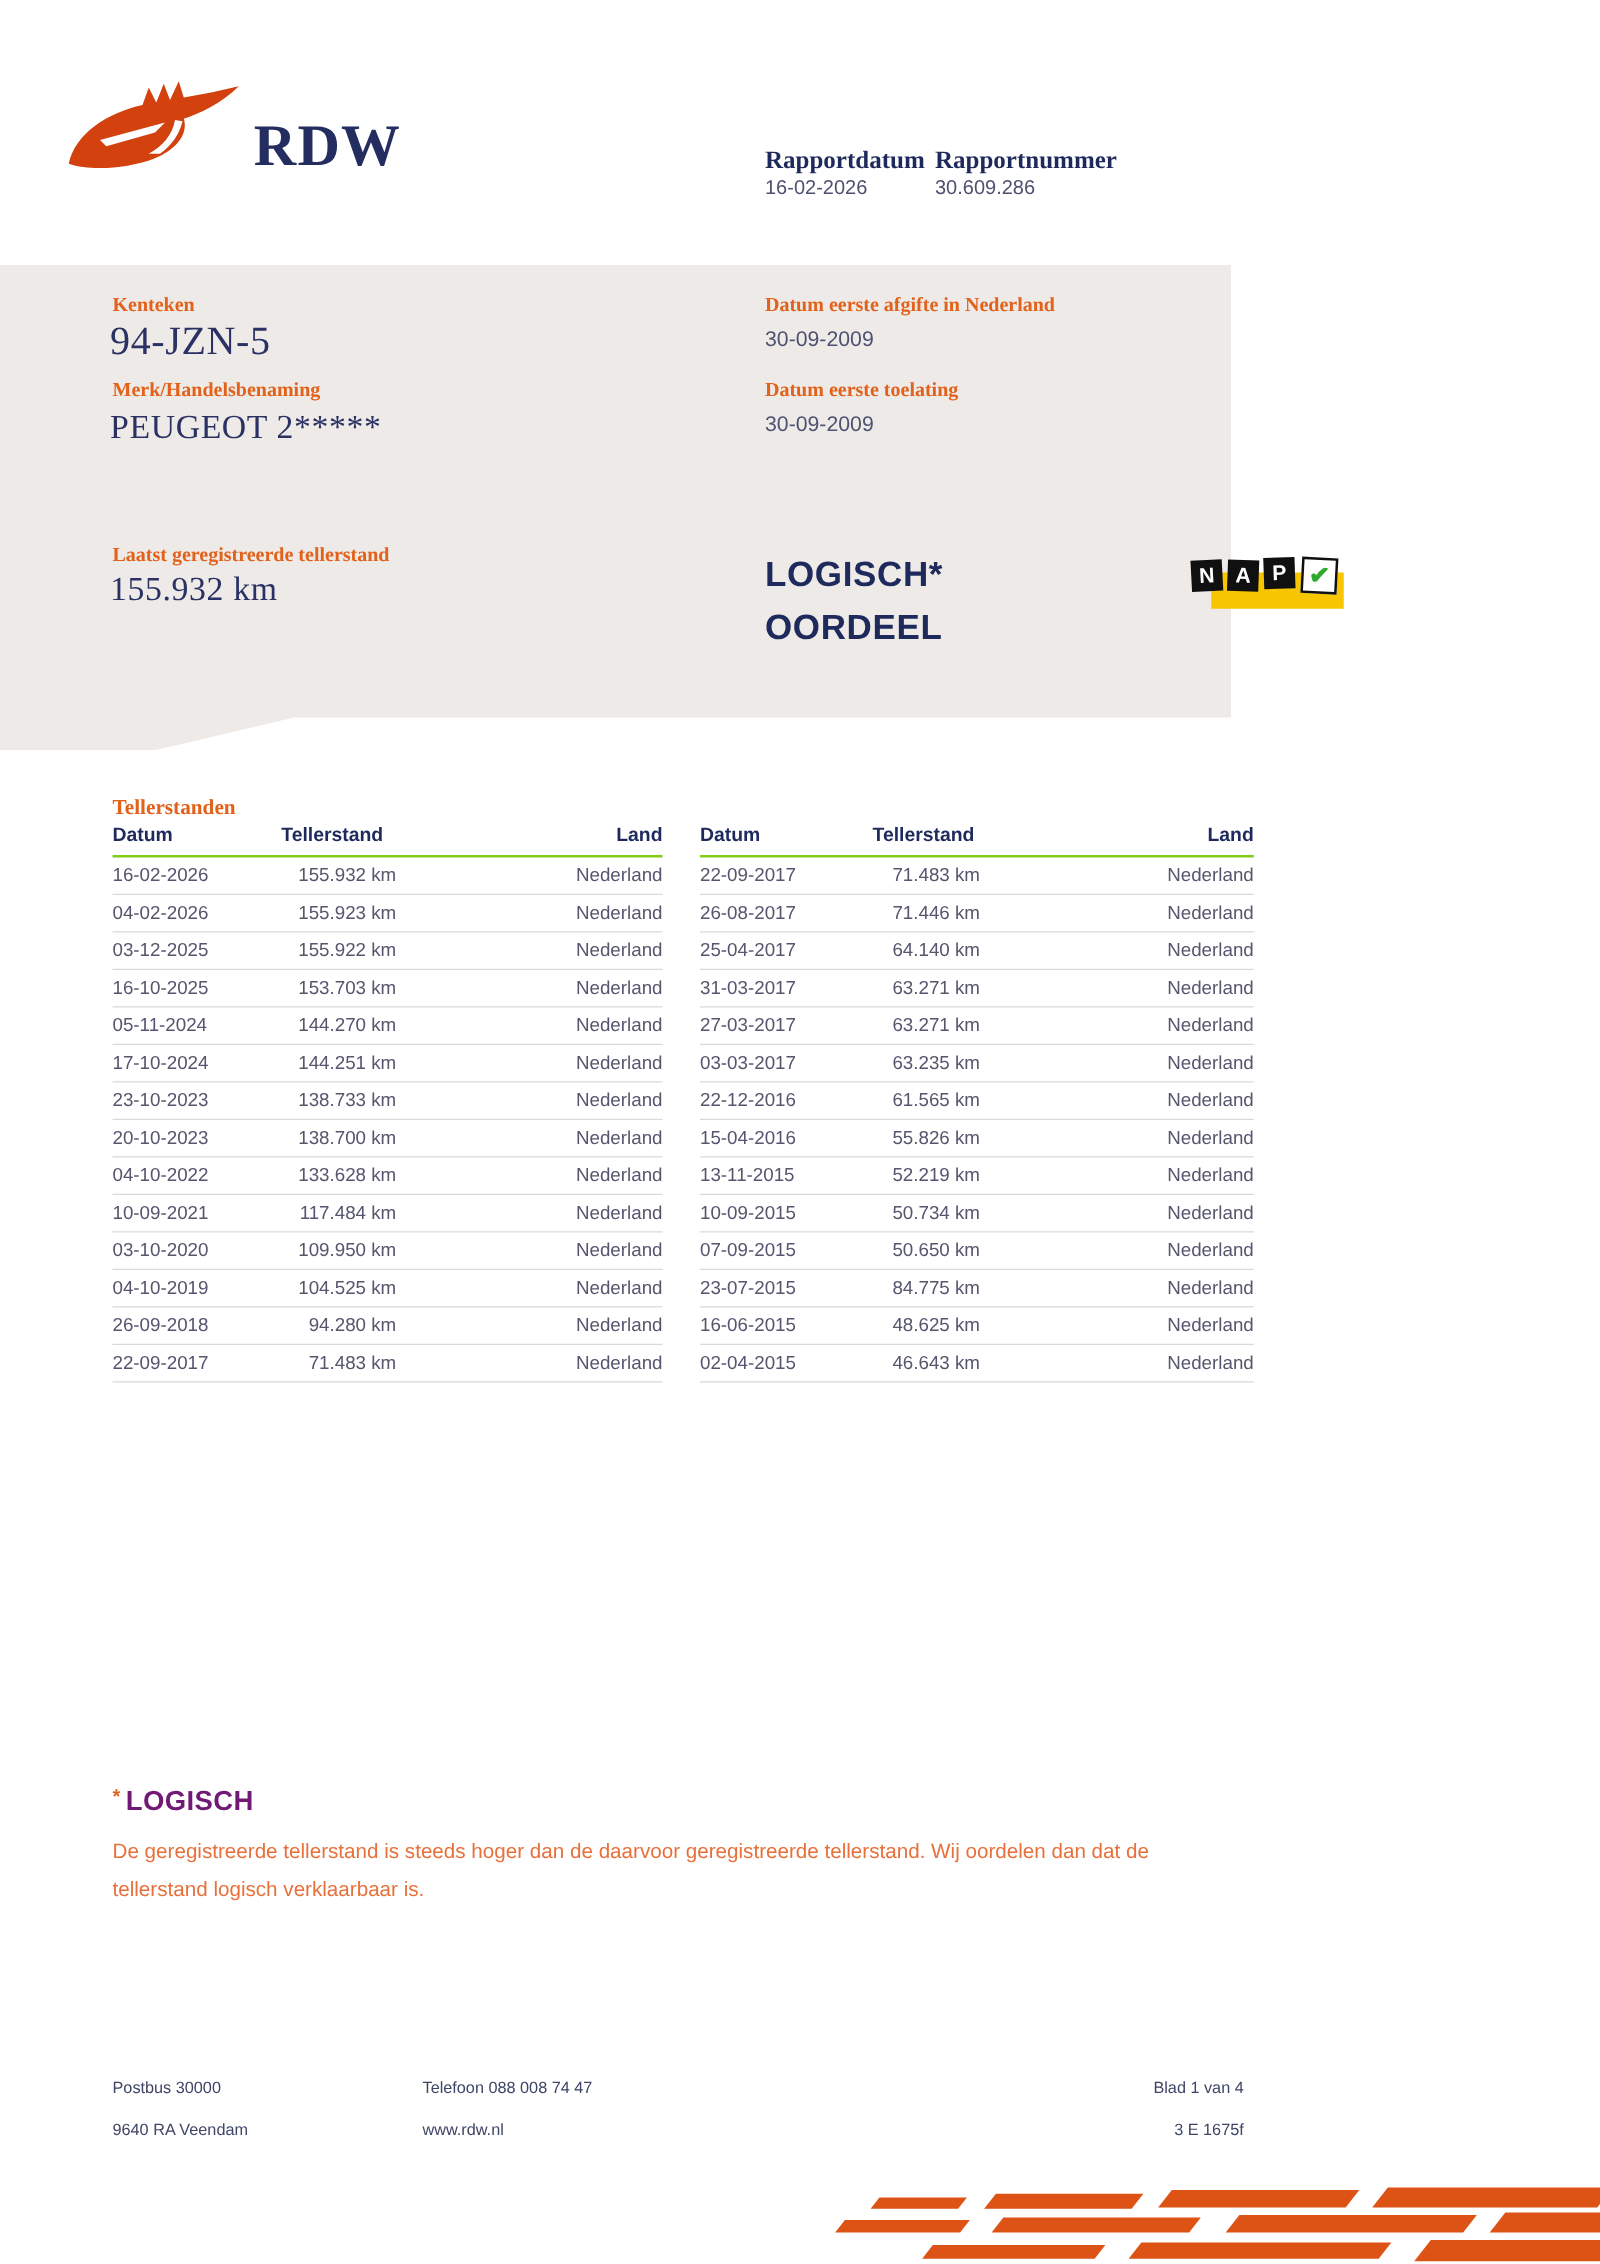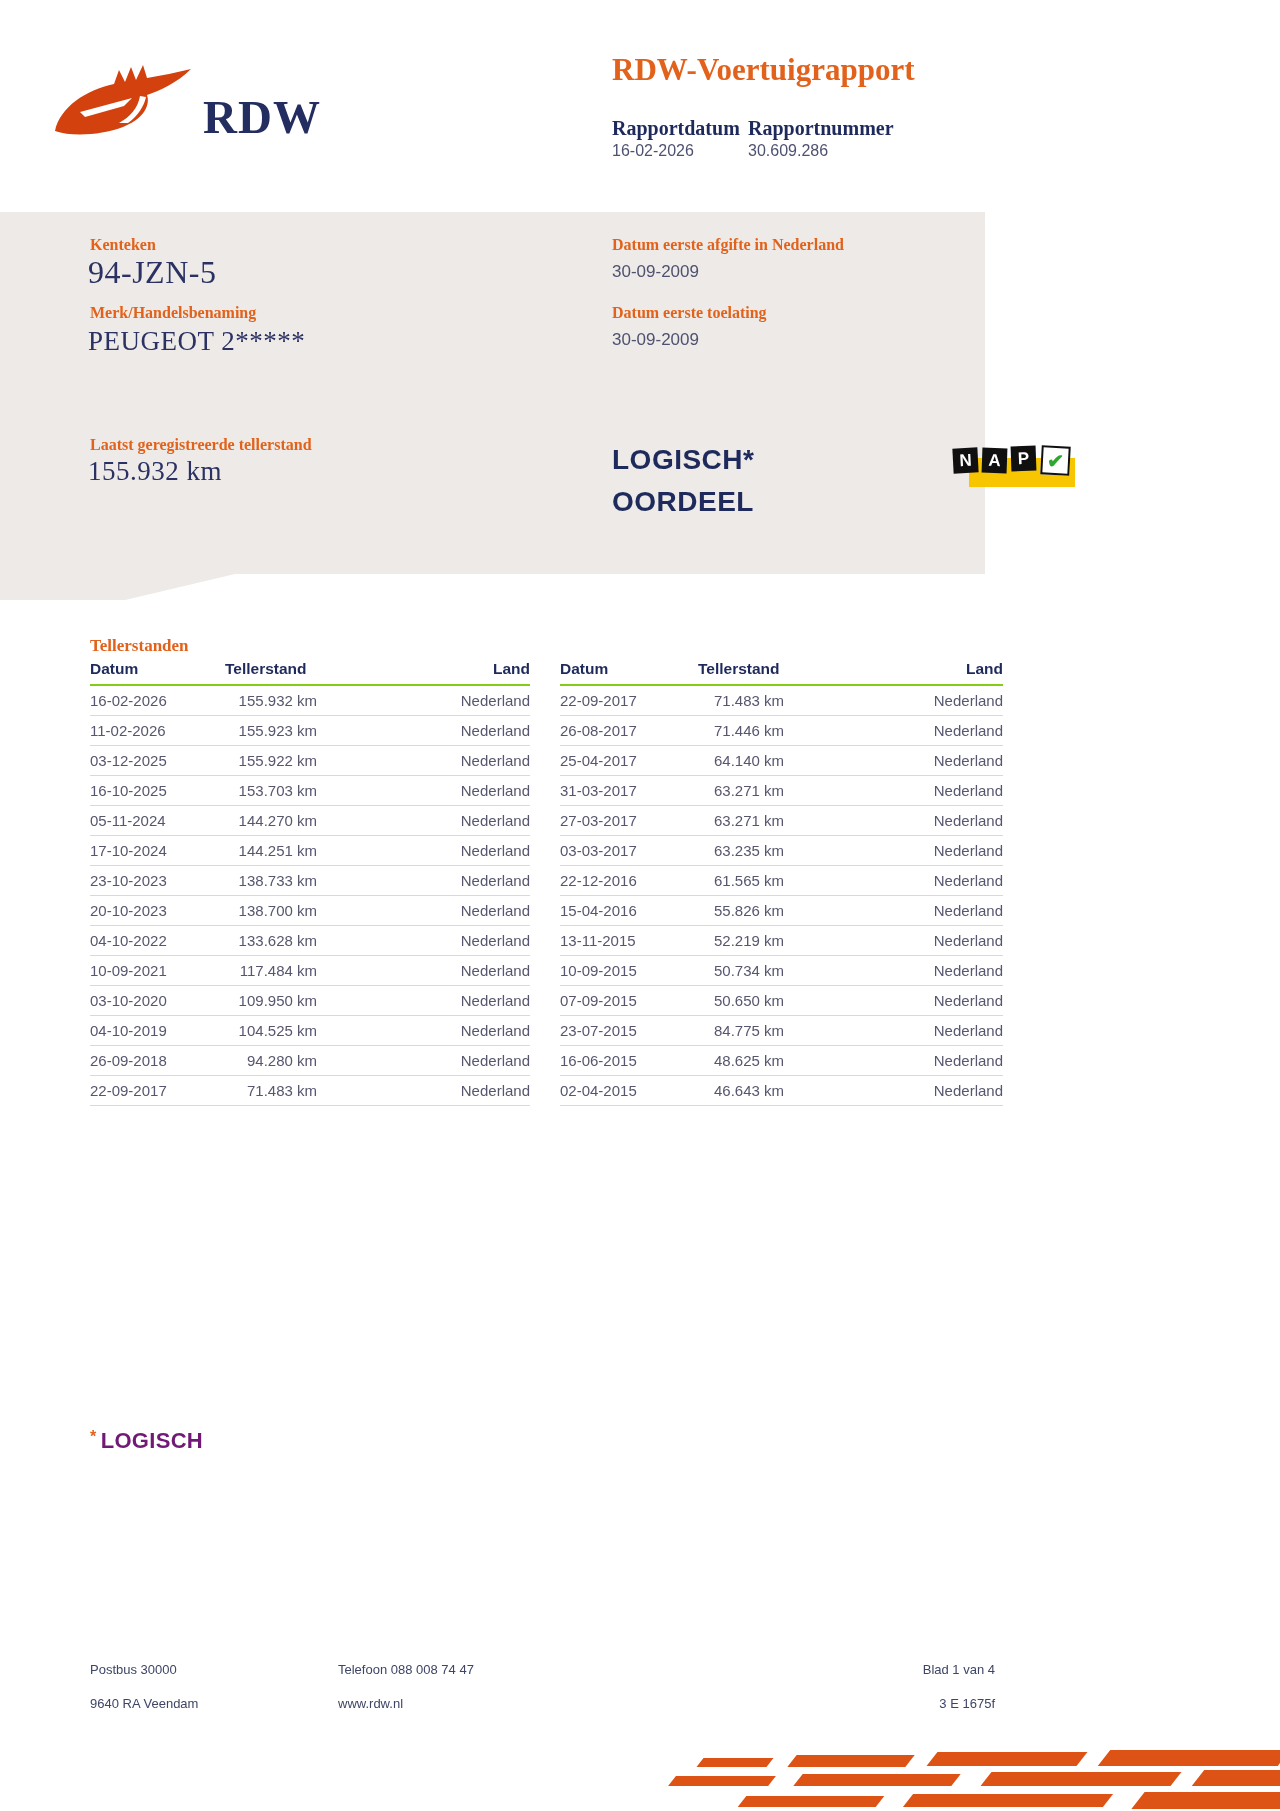--- a/index.html
+++ b/index.html
@@ -102,21 +102,20 @@
 
   <div class="logo-swoosh">
     <svg width="140" height="84" viewBox="0 0 140 84">
       <path fill="#D2410E" d="M3 76 C 8 52, 34 35, 62 29 L 67 15 L 73 27 L 79 12 L 84 25 L 91 10 L 95 23 L 117 19 L 139 14 C 125 28, 107 36, 95 40 C 99 52, 89 65, 71 72 C 50 80, 20 82, 3 76 Z"></path>
       <path fill="#ffffff" d="M28 57 L80 43 L72 51 L33 62 Z"></path>
       <path fill="#ffffff" d="M88 41 C 86 53, 78 62, 67 68 L 76 68 C 86 61, 92 51, 94 42 Z"></path>
     </svg>
   </div>
   <div class="logo-text">RDW</div>
 
-  <div class="report-title">RDW-Voertuigrapport</div>
   <div class="meta-label" style="left:612px;">Rapportdatum</div>
   <div class="meta-label" style="left:748px;">Rapportnummer</div>
   <div class="meta-value" style="left:612px;">16-02-2026</div>
   <div class="meta-value" style="left:748px;">30.609.286</div>
 
   <div class="summary-box"></div>
 
   <div class="lbl" style="left:90px; top:236px;">Kenteken</div>
   <div class="big-serif" style="left:88px; top:254px; font-size:32px;">94-JZN-5</div>
 
@@ -151,21 +150,21 @@
       <div class="h2">Tellerstand</div>
       <div class="h3">Land</div>
     </div>
     <div>
         <div class="trow">
           <div class="c0">16-02-2026</div>
           <div class="c1">155.932 km</div>
           <div class="c2">Nederland</div>
         </div>
         <div class="trow">
-          <div class="c0">11-02-2026</div>
+          <div class="c0">04-02-2026</div>
           <div class="c1">155.923 km</div>
           <div class="c2">Nederland</div>
         </div>
         <div class="trow">
           <div class="c0">03-12-2025</div>
           <div class="c1">155.922 km</div>
           <div class="c2">Nederland</div>
         </div>
         <div class="trow">
           <div class="c0">16-10-2025</div>
@@ -302,20 +301,21 @@
           <div class="c1">46.643 km</div>
           <div class="c2">Nederland</div>
         </div>
       </div>
   </div>
 
   <div class="expl-heading">
     <span class="expl-star">*</span>
     <span class="expl-word">LOGISCH</span>
   </div>
+  <div class="expl-body">De geregistreerde tellerstand is steeds hoger dan de daarvoor geregistreerde tellerstand. Wij oordelen dan dat de tellerstand logisch verklaarbaar is.</div>
 
   <div class="foot" style="left:90px;  top:1662px;">Postbus 30000</div>
   <div class="foot" style="left:90px;  top:1696px;">9640 RA Veendam</div>
   <div class="foot" style="left:338px; top:1662px;">Telefoon 088 008 74 47</div>
   <div class="foot" style="left:338px; top:1696px;">www.rdw.nl</div>
   <div class="foot foot-right" style="top:1662px;">Blad 1 van 4</div>
   <div class="foot foot-right" style="top:1696px;">3 E 1675f</div>
 
   <div>
     <div class="deco" style="left:700px;  top:1758px; width:70px;  height:9px;"></div>

